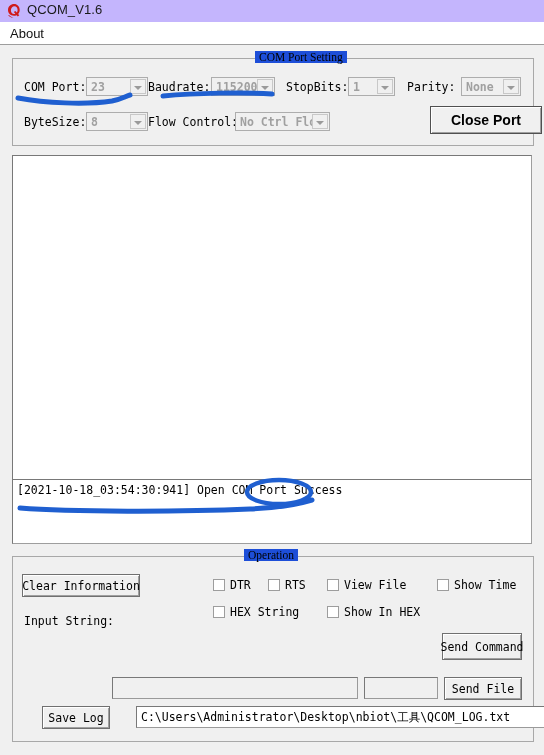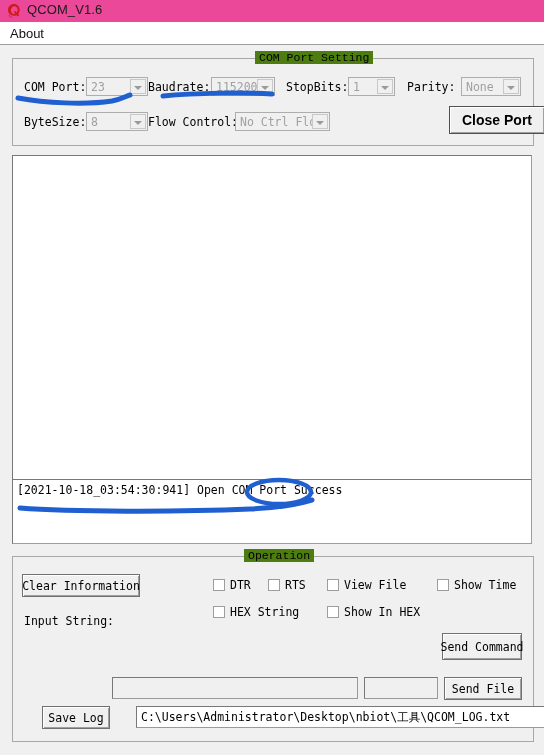--- a/index.html
+++ b/index.html
@@ -12,21 +12,21 @@
     overflow: hidden;
     font-family: "Liberation Sans", sans-serif;
     font-size: 12px;
     color: #000;
     -webkit-font-smoothing: none;
   }
 
   
   #titlebar {
     position: absolute; left: 0; top: 0; width: 544px; height: 22px;
-    background: #ec4899;
+    background: #c4b5fd;
   }
   #app-icon {
     position: absolute; left: 6px; top: 3px; width: 17px; height: 16px;
   }
   #app-title {
     position: absolute; left: 27px; top: 2px;
     font-family: "Liberation Sans", sans-serif;
     font-size: 13px; color: #1a1a1a; letter-spacing: .1px;
   }
 
@@ -53,23 +53,23 @@
 
   
   .groupbox {
     position: absolute;
     border: 1px solid #a8a8a8;
     background: transparent;
   }
   .group-title {
     position: absolute;
     top: -8px;
-    background: #4d7c0f;
+    background: #1d4ed8;
     padding: 0 4px;
-    font-family: Liberation Mono, monospace;
+    font-family: Liberation Serif, serif;
     font-size: 11.5px;
     color: #000;
     white-space: nowrap;
   }
 
   
   .lbl {
     position: absolute;
     font-family: "DejaVu Sans Mono", monospace;
     font-size: 11.5px;
@@ -85,20 +85,21 @@
     background: #f0f0f0;
     border: 1px solid #adadad;
     box-sizing: border-box;
   }
   .combo .cval {
     position: absolute; left: 4px; top: 2px;
     font-family: "DejaVu Sans Mono", monospace;
     font-size: 11.5px;
     color: #a0a0a0;
     white-space: nowrap;
+    font-weight: bold;
   }
   .combo .cbtn {
     position: absolute; right: 1px; top: 1px;
     width: 16px; height: 15px;
     background: #f0f0f0;
     border: 1px solid #c8c8c8;
     box-sizing: border-box;
   }
   .combo .cbtn::after {
     content: "";
@@ -291,21 +292,21 @@
     <span class="cval">8</span>
     <span class="cbtn"></span>
   </div>
 
   <span class="lbl" style="left:148px; top:70px;">Flow Control:</span>
   <div class="combo" style="left:235px; top:67px; width:95px;">
     <span class="cval">No Ctrl Flow</span>
     <span class="cbtn"></span>
   </div>
 
-  <div class="btn bold-sans" style="left:430px; top:61px; width:96px; height:28px;margin-left:19px;">Close Port</div>
+  <div class="btn bold-sans" style="left:430px; top:61px; width:112px; height:28px;">Close Port</div>
 
   <div id="output-area">
     <span style="position:absolute;left:4px;top:3px;font-family:'DejaVu Sans Mono',monospace;font-size:11.5px;white-space:pre;"></span>
   </div>
 
   <div id="status-area">
     <span id="status-line">[2021-10-18_03:54:30:941] Open COM Port Success</span>
   </div>
 
   <div class="groupbox" style="left:12px; top:511px; width:520px; height:184px;">

